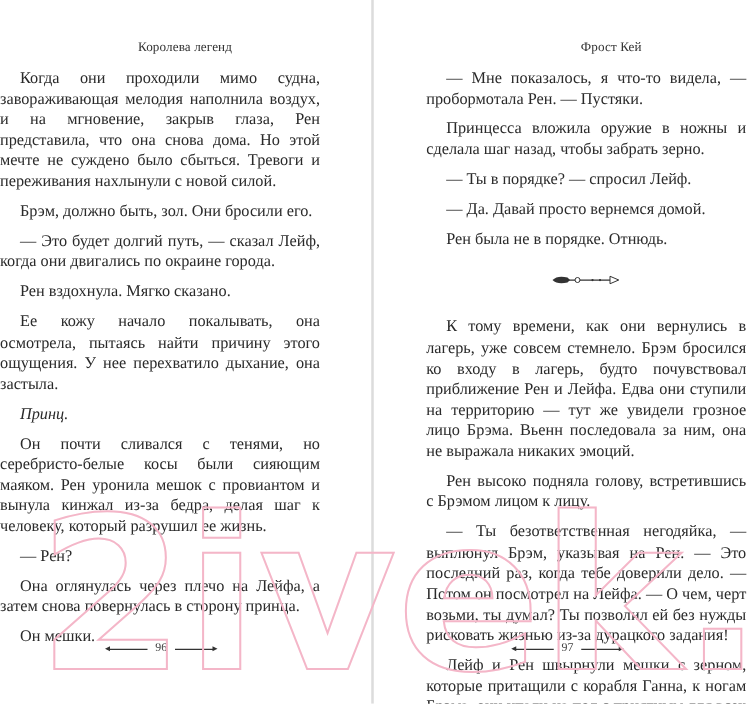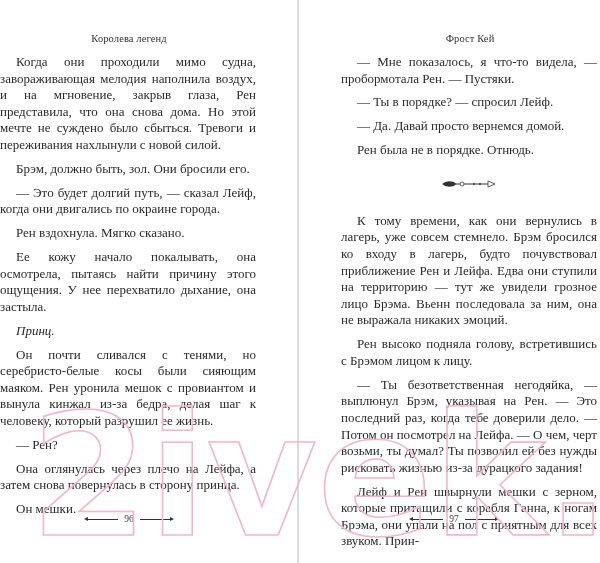--- a/index.html
+++ b/index.html
@@ -12,21 +12,21 @@
   .spread { position: absolute; inset: 0; }
   .gutter {
     position: absolute; left: 297px; top: 0; width: 2px; height: 563px;
     background: #dcdcdc;
   }
   .page { position: absolute; top: 0; height: 563px; }
   .page.left { left: 0; width: 297px; }
   .page.right { left: 299px; width: 301px; }
   .running-head {
     position: absolute; top: 33px; font-size: 10.5px; color: #333;
-    text-align: center; letter-spacing: 0.1px;
+    text-align: center; letter-spacing: 0.1px; padding-left: 19px;
   }
   .page.left .running-head { left: 0; width: 258px; }
   .page.right .running-head { left: 42px; width: 258px; }
   .body-text {
     position: absolute; top: 54px; font-size: 13px; line-height: 16.6px;
     text-align: justify;
   }
   .page.left .body-text { left: 0; width: 256px; }
   .page.right .body-text { left: 42px; width: 256px; }
   .body-text p { margin: 0 0 7.3px 0; }
@@ -84,20 +84,21 @@
       <span class="rule r"></span>
     </div>
   </div>
 
   <div class="gutter"></div>
 
   <div class="page right">
     <div class="running-head">Фрост Кей</div>
     <div class="body-text">
       <p class="ind">— Мне показалось, я что-то видела, — пробормотала Рен. — Пустяки.</p>
+      <p class="ind">Принцесса вложила оружие в ножны и сделала шаг назад, чтобы забрать зерно.</p>
       <p class="ind">— Ты в порядке? — спросил Лейф.</p>
       <p class="ind">— Да. Давай просто вернемся домой.</p>
       <p class="ind">Рен была не в порядке. Отнюдь.</p>
       <div class="ornament">
         <svg width="58" height="10" viewBox="0 0 58 10">
           <path d="M2 5 Q6 1 14 3 L16 5 L14 7 Q6 9 2 5 Z" fill="#333"></path>
           <line x1="14" y1="5" x2="54" y2="5" stroke="#333" stroke-width="1"></line>
           <circle cx="22" cy="5" r="2" fill="#fff" stroke="#333" stroke-width="0.8"></circle>
           <circle cx="34" cy="5" r="0.9" fill="#333"></circle>
           <circle cx="40" cy="5" r="0.9" fill="#333"></circle>

